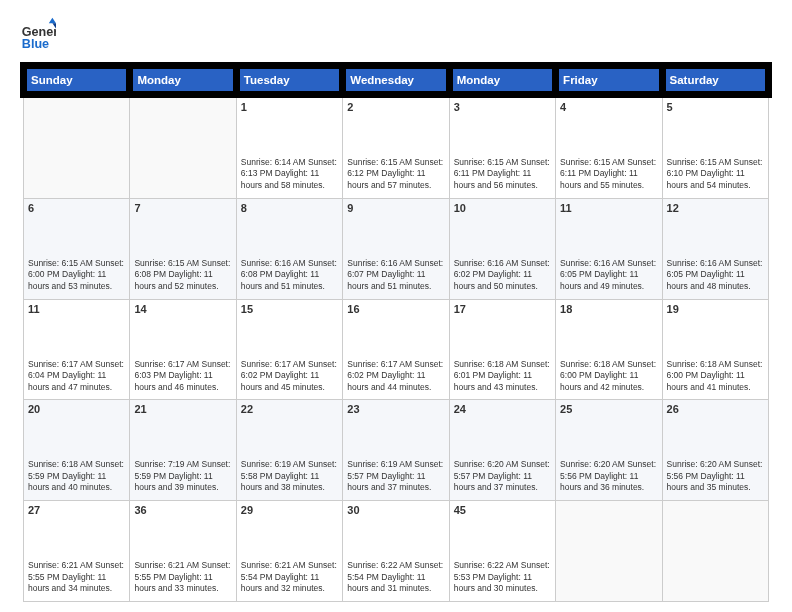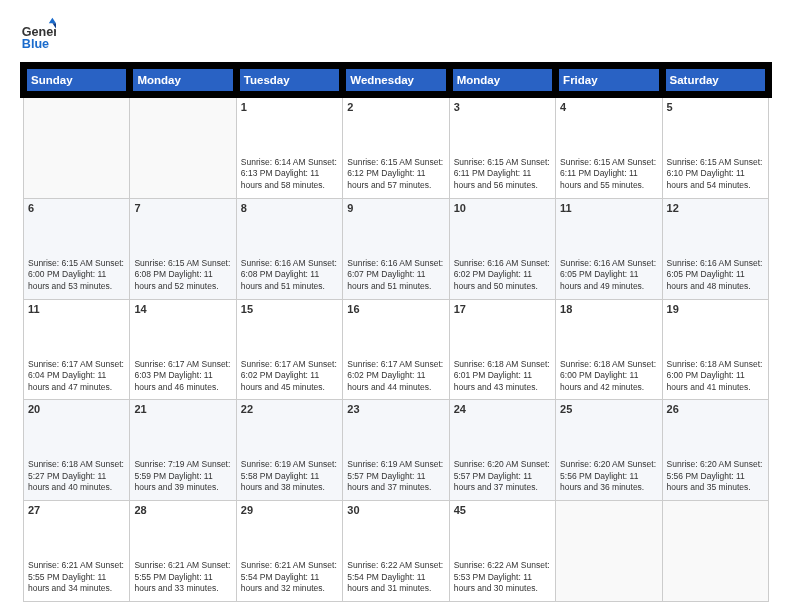--- a/index.html
+++ b/index.html
@@ -245,21 +245,21 @@
             <span class="day-num">19</span>
             <div class="day-info">Sunrise: 6:18 AM
 Sunset: 6:00 PM
 Daylight: 11 hours and 41 minutes.</div>
           </td>
         </tr>
         <tr>
           <td>
             <span class="day-num">20</span>
             <div class="day-info">Sunrise: 6:18 AM
-Sunset: 5:27 PM
+Sunset: 5:59 PM
 Daylight: 11 hours and 40 minutes.</div>
           </td>
           <td>
             <span class="day-num">21</span>
             <div class="day-info">Sunrise: 7:19 AM
 Sunset: 5:59 PM
 Daylight: 11 hours and 39 minutes.</div>
           </td>
           <td>
             <span class="day-num">22</span>
@@ -293,21 +293,21 @@
           </td>
         </tr>
         <tr>
           <td>
             <span class="day-num">27</span>
             <div class="day-info">Sunrise: 6:21 AM
 Sunset: 5:55 PM
 Daylight: 11 hours and 34 minutes.</div>
           </td>
           <td>
-            <span class="day-num">28</span>
+            <span class="day-num">36</span>
             <div class="day-info">Sunrise: 6:21 AM
 Sunset: 5:55 PM
 Daylight: 11 hours and 33 minutes.</div>
           </td>
           <td>
             <span class="day-num">29</span>
             <div class="day-info">Sunrise: 6:21 AM
 Sunset: 5:54 PM
 Daylight: 11 hours and 32 minutes.</div>
           </td>

